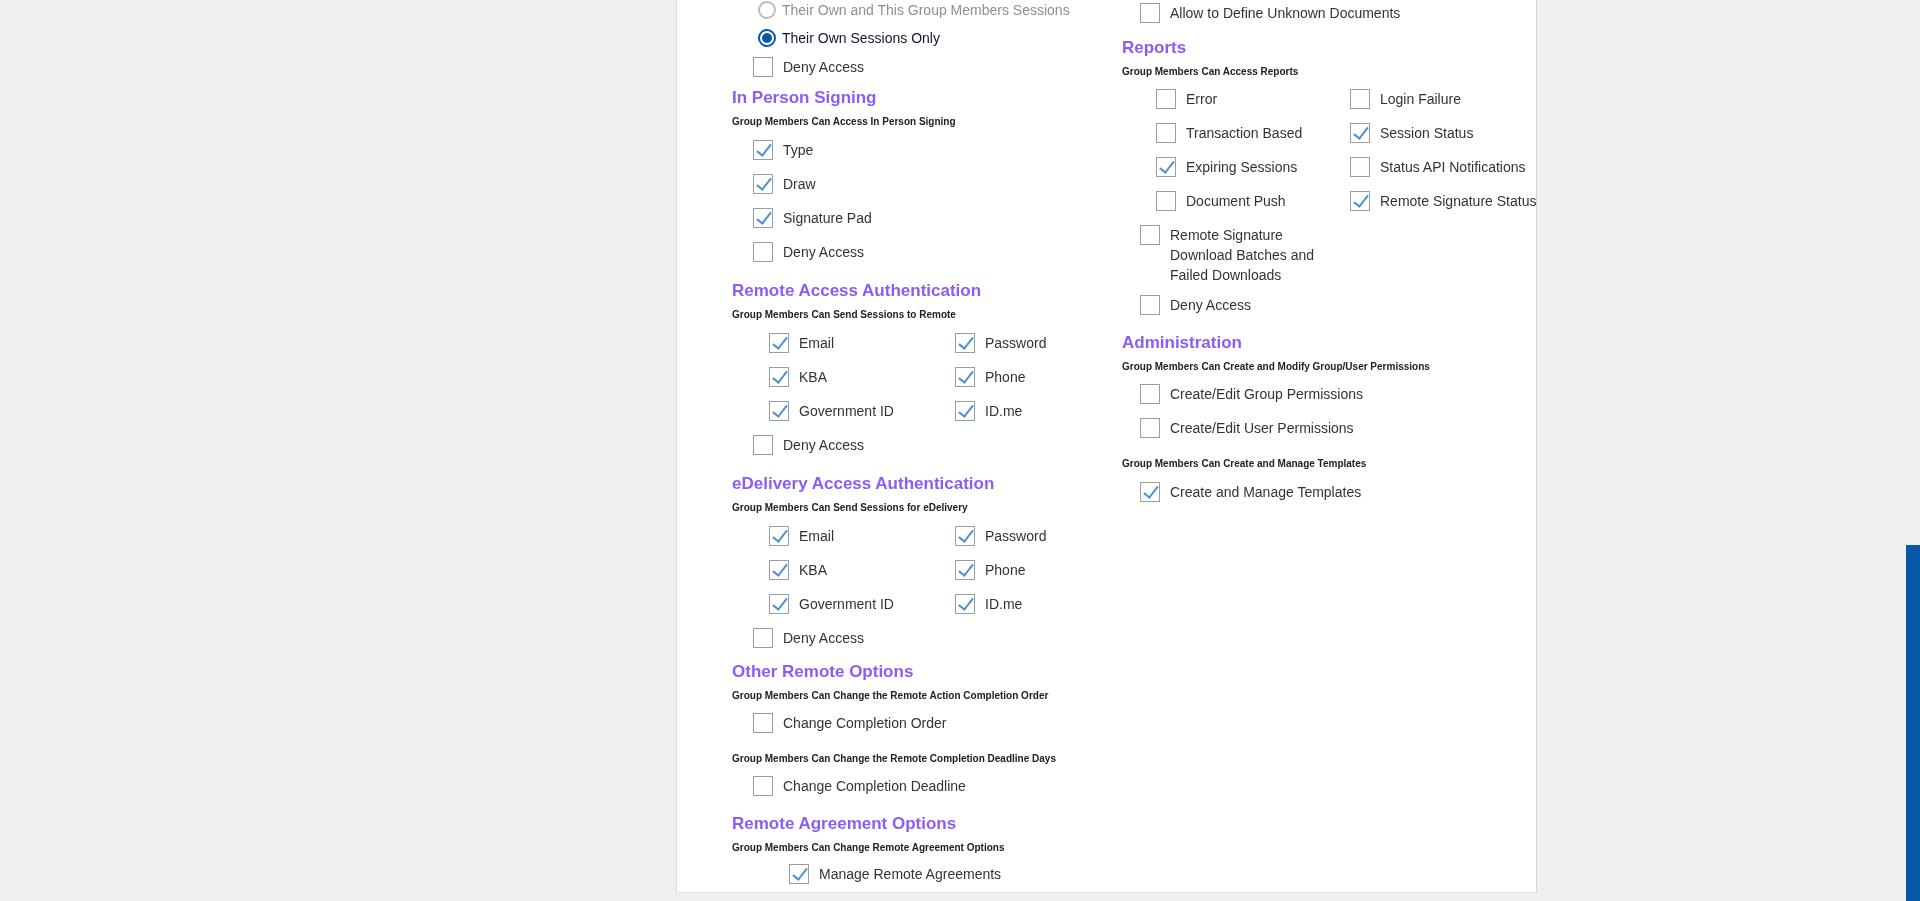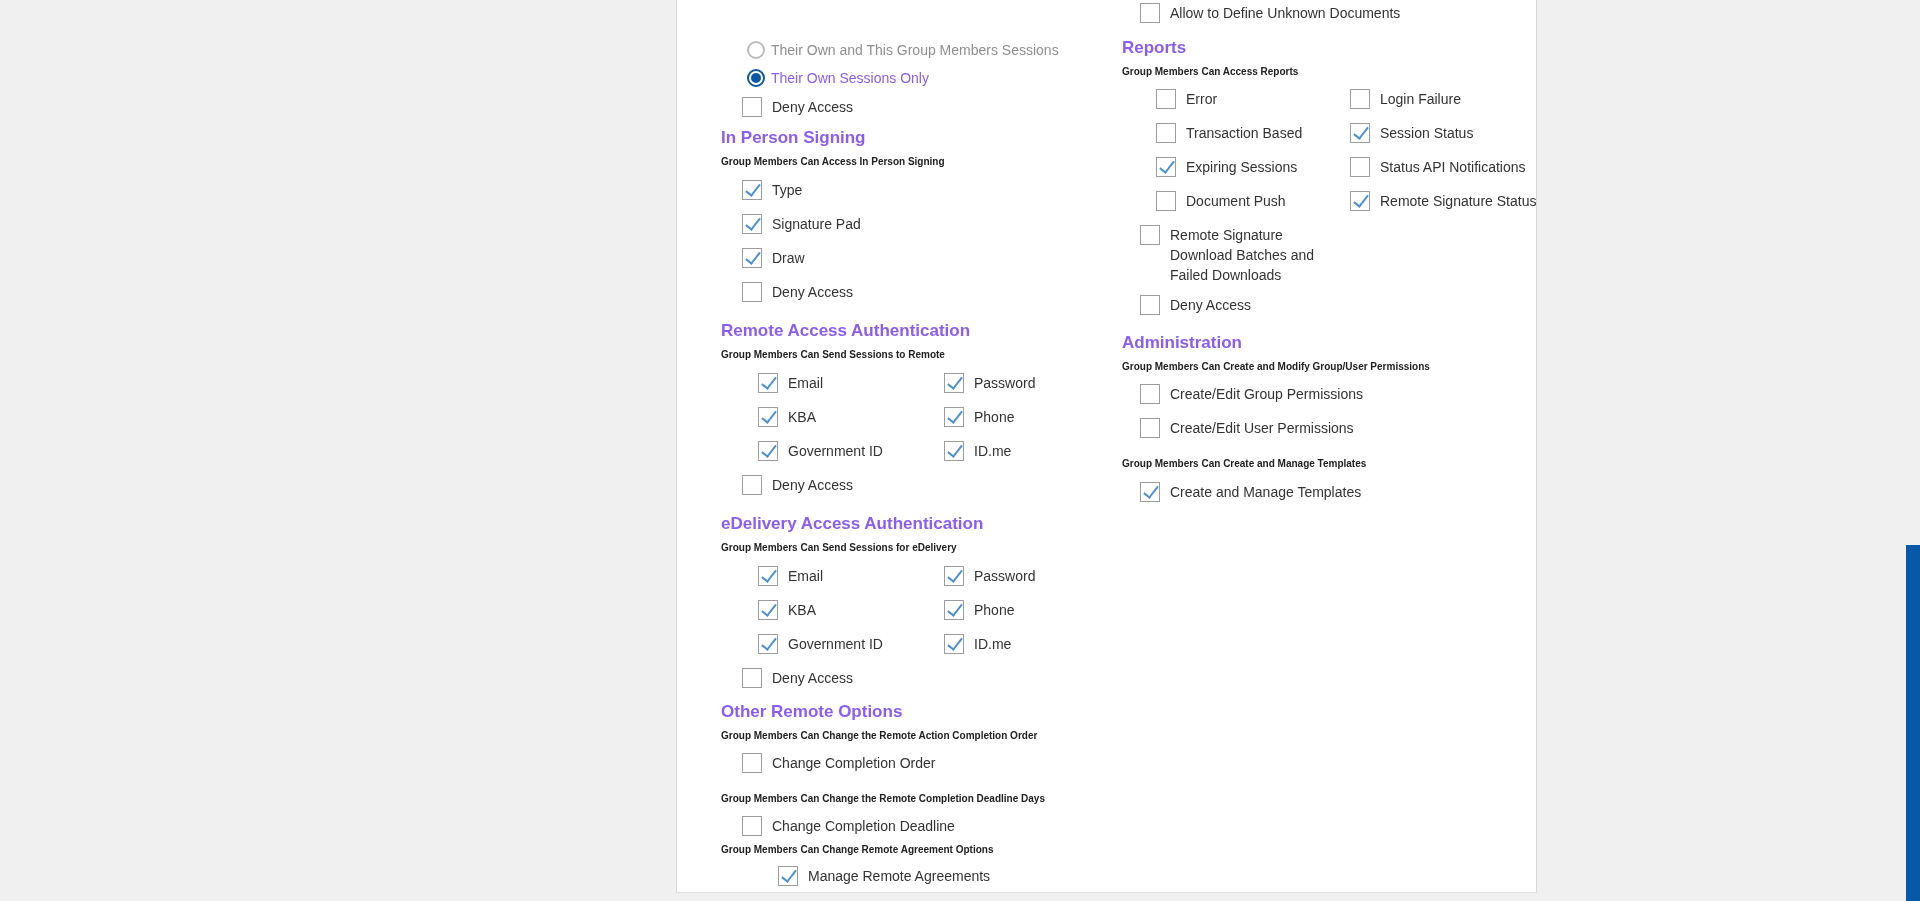--- a/index.html
+++ b/index.html
@@ -14,21 +14,21 @@
   .panel {
     position: absolute; left: 676px; top: 0;
     width: 861px; height: 893px;
     background: var(--panel-background, #ffffff);
     border-left: 1px solid #d8d8d8;
     border-right: 1px solid #d8d8d8;
     border-bottom: 1px solid #e2e2e2;
   }
 
   .col { position: absolute; top: 0; }
-  .col-left  { left: 44px;  width: 420px; margin-top: 40px; }
+  .col-left  { left: 55px;  width: 420px; }
   .col-right { left: 445px; width: 416px; }
 
   h2 {
     font-size: 17px; line-height: 20px; font-weight: bold;
     color: #8b5cf6; margin-top: 19px; white-space: nowrap;
   }
   h3 {
     font-size: 10px; line-height: 16px; font-weight: bold;
     color: #212121; margin-top: 6px; white-space: nowrap;
   }
@@ -39,21 +39,21 @@
     width: 18px; height: 18px; border: 2px solid #9d9d9d; border-radius: 50%;
     background: #fff; flex: none; position: relative;
   }
   .radio.checked { border-color: var(--accent-blue, #0b57a5); }
   .radio.checked::after {
     content: ""; position: absolute; left: 2px; top: 2px;
     width: 10px; height: 10px; border-radius: 50%;
     background: var(--accent-blue, #0b57a5);
   }
   .disabled .radio { border-color: #bcbcbc; }
-  .rlabel { margin-left: 6px; font-size: 14px; color: #8b5cf6; line-height: 20px; }
+  .rlabel { margin-left: 6px; font-size: 14px; color: #0f172a; line-height: 20px; }
   .dim { color: #8f8f8f; }
 
   .cb-row { display: flex; align-items: flex-start; margin-top: 14px; cursor: pointer; }
   .col-left .cb-row, .col-left .row2 { margin-left: 21px; }
   .col-right .cb-row, .col-right .row2 { margin-left: 18px; }
   .row2 { display: flex; margin-top: 14px; padding-left: 16px; }
   .row2 .cb-row { margin: 0; }
   .col-left  .row2 .cell1 { width: 186px; }
   .col-right .row2 .cell1 { width: 194px; }
 
@@ -108,25 +108,25 @@
       </div>
 
       <h2 class="mt11">In Person Signing</h2>
       <h3>Group Members Can Access In Person Signing</h3>
       <div class="cb-row mt10">
         <span class="cb checked"></span>
         <span class="cb-label">Type</span>
       </div>
       <div class="cb-row">
         <span class="cb checked"></span>
+        <span class="cb-label">Draw</span>
+      </div>
+      <div class="cb-row">
+        <span class="cb checked"></span>
         <span class="cb-label">Signature Pad</span>
-      </div>
-      <div class="cb-row">
-        <span class="cb checked"></span>
-        <span class="cb-label">Draw</span>
       </div>
       <div class="cb-row">
         <span class="cb"></span>
         <span class="cb-label">Deny Access</span>
       </div>
 
       <h2>Remote Access Authentication</h2>
       <h3>Group Members Can Send Sessions to Remote</h3>
       <div class="row2 mt10">
         <div class="cb-row cell1">
@@ -205,20 +205,21 @@
       <div class="cb-row mt9">
         <span class="cb"></span>
         <span class="cb-label">Change Completion Order</span>
       </div>
       <h3 class="mt18">Group Members Can Change the Remote Completion Deadline Days</h3>
       <div class="cb-row mt9">
         <span class="cb"></span>
         <span class="cb-label">Change Completion Deadline</span>
       </div>
 
+      <h2 class="mt18">Remote Agreement Options</h2>
       <h3>Group Members Can Change Remote Agreement Options</h3>
       <div class="cb-row mt8">
         <span class="cb checked"></span>
         <span class="cb-label">Manage Remote Agreements</span>
       </div>
     </div>
 
     <div class="col col-right">
 
       <div class="cb-row mt3">

